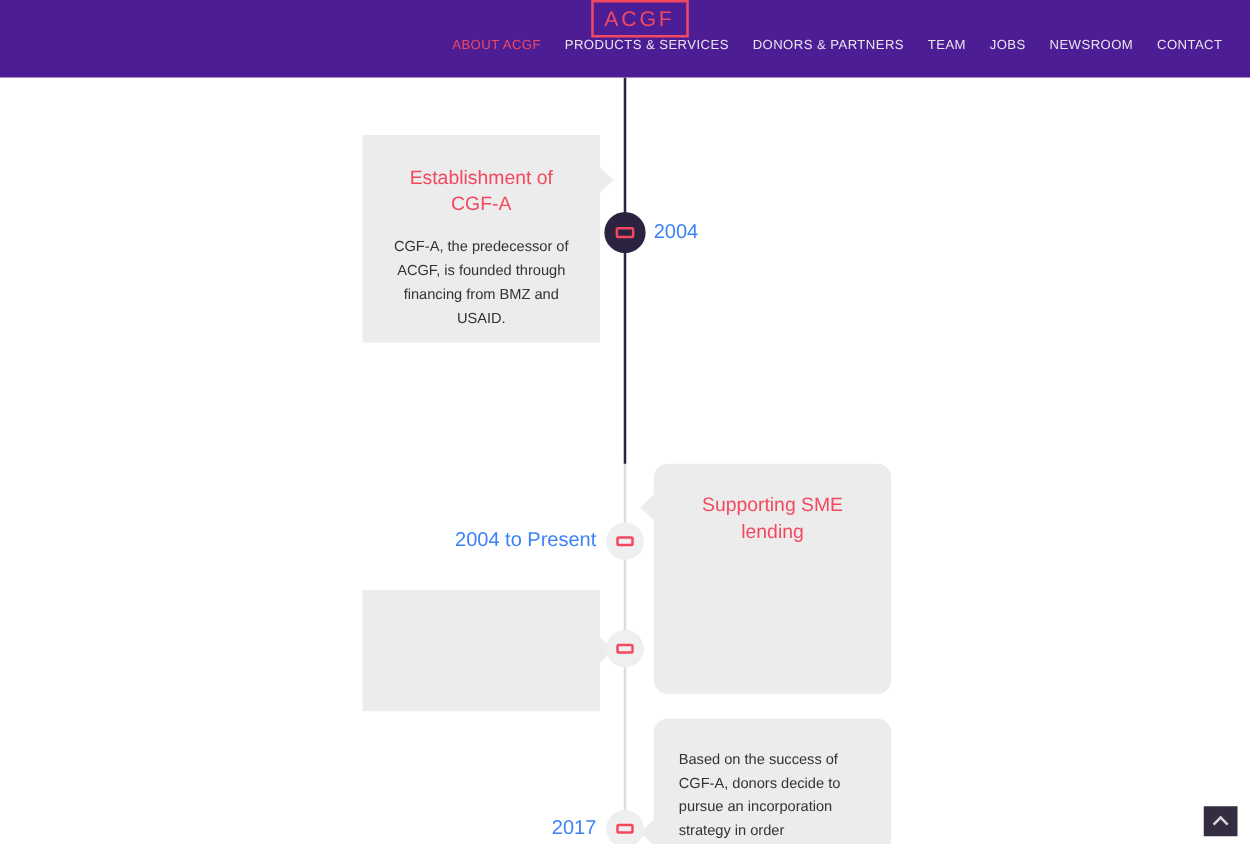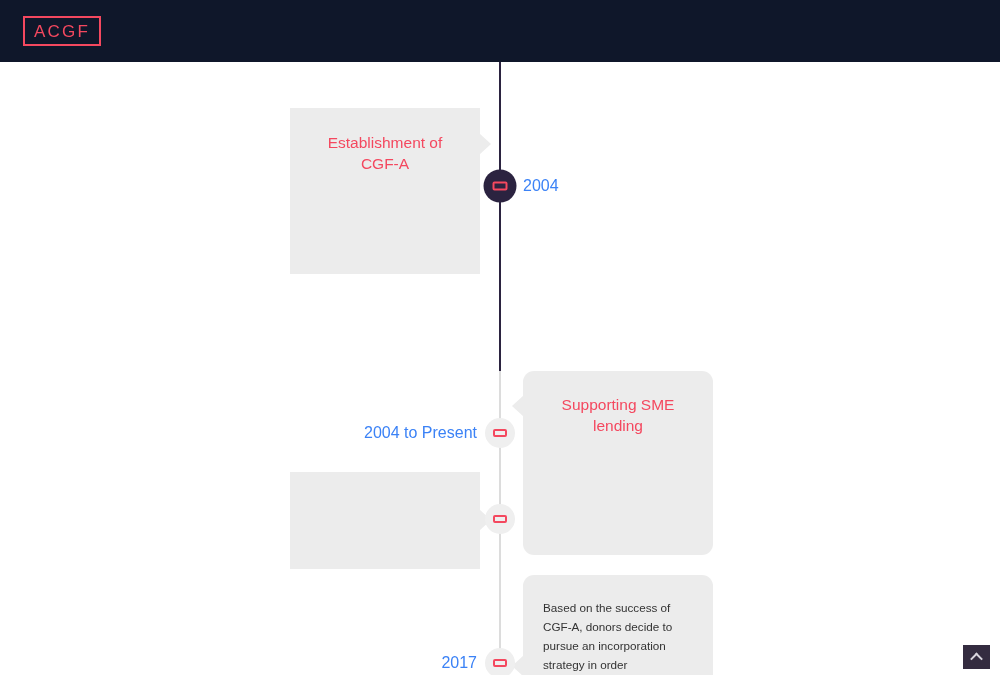--- a/index.html
+++ b/index.html
@@ -7,22 +7,22 @@
     width:1000px; height:675px;
     background:#ffffff;
     font-family:"Liberation Sans", sans-serif;
     overflow:hidden;
   }
 
   
   .site-header{
     position:absolute; top:0; left:0;
     width:1000px; height:62px;
-    background:#0f172a;
-    display:flex; align-items:center;
+    background:#4c1d95;
+    display:flex; align-items:center;flex-direction:column;
   }
   .logo-box{
     margin-left:23px;
     width:78px; height:30px;
     border:2px solid #f4485f;
     display:flex; align-items:center; justify-content:center;
   }
   .logo-text{
     color:#f4485f;
     font-size:17px;
@@ -173,31 +173,41 @@
     transform:rotate(45deg) translate(1px,1px);
   }
 </style>
 </head>
 <body>
 
 <div class="site-header">
   <div class="logo-box">
     <span class="logo-text">ACGF</span>
   </div>
+  <nav class="main-nav">
+    <span class="nav-item is-active">ABOUT ACGF</span>
+    <span class="nav-item">PRODUCTS &amp; SERVICES</span>
+    <span class="nav-item">DONORS &amp; PARTNERS</span>
+    <span class="nav-item">TEAM</span>
+    <span class="nav-item">JOBS</span>
+    <span class="nav-item">NEWSROOM</span>
+    <span class="nav-item">CONTACT</span>
+  </nav>
 </div>
 
 <div class="timeline">
 
   <div class="timeline-axis"></div>
   <div class="timeline-axis-progress" style="top:0; height:309px;"></div>
 
   <div class="tl-row" id="row-2004">
     <div class="tl-card side-left">
       <div class="card-arrow"></div>
       <div class="card-title">Establishment of CGF-A</div>
+      <div class="card-body">CGF-A, the predecessor of ACGF, is founded through financing from BMZ and USAID.</div>
     </div>
     <div class="tl-marker is-active" style="top:78px;">
       <span class="marker-glyph"></span>
     </div>
     <div class="tl-date side-right" style="top:78px;">2004</div>
   </div>
 
   <div class="tl-row" id="row-present">
     <div class="tl-card side-right">
       <div class="card-arrow"></div>

